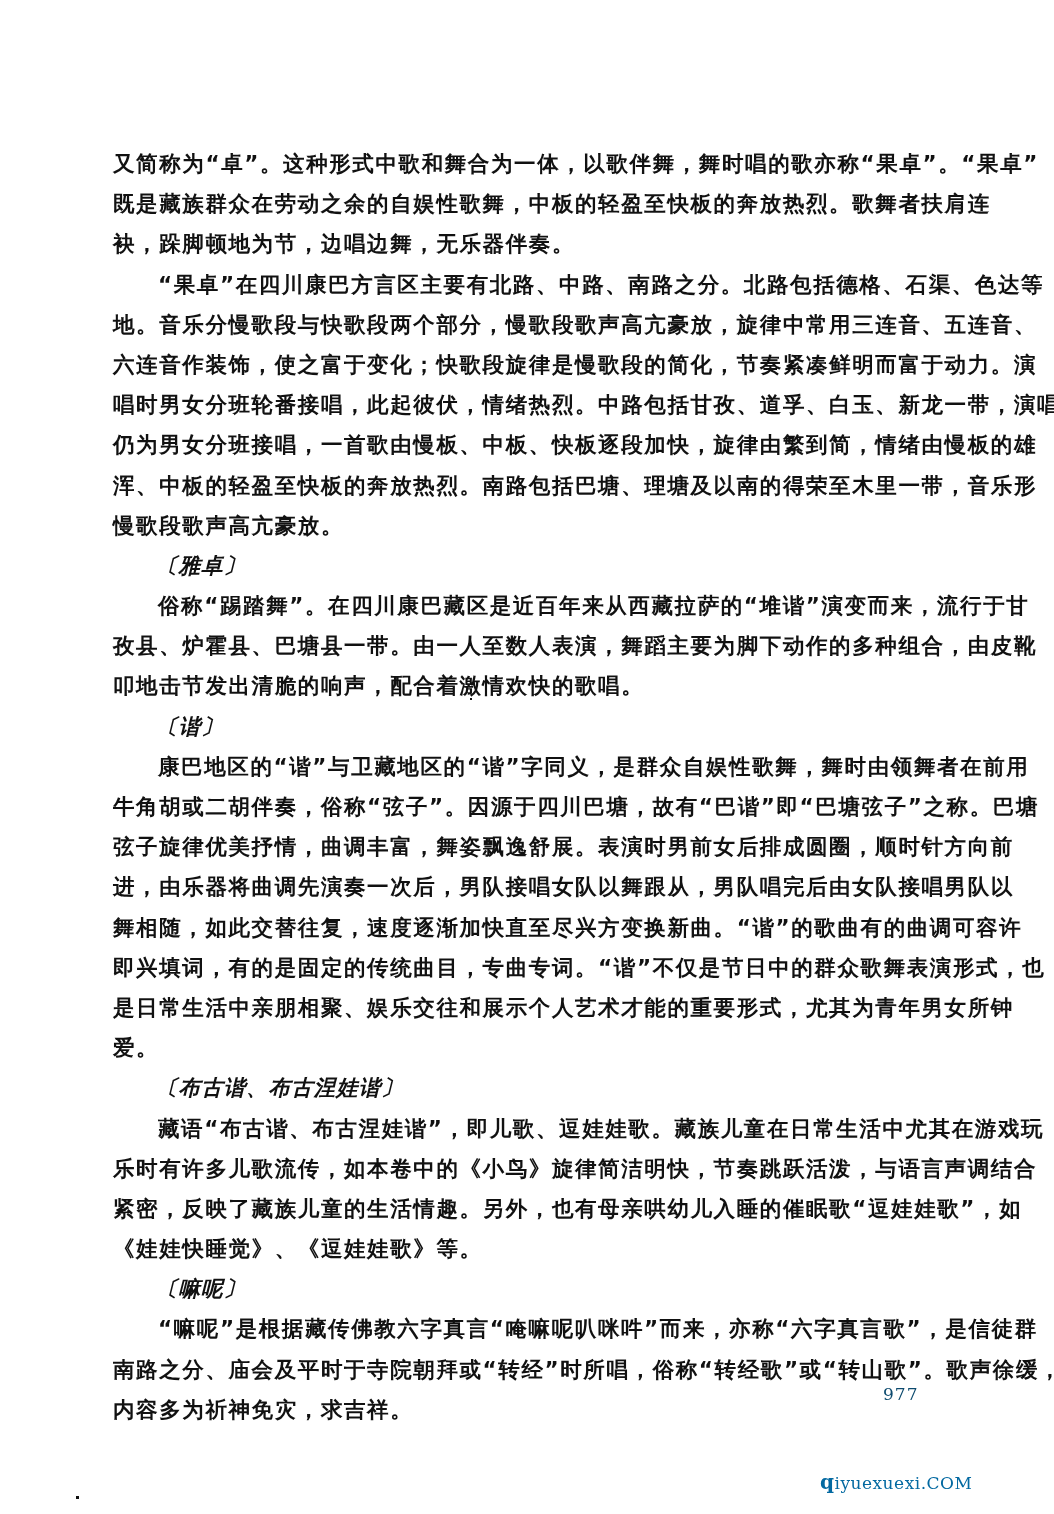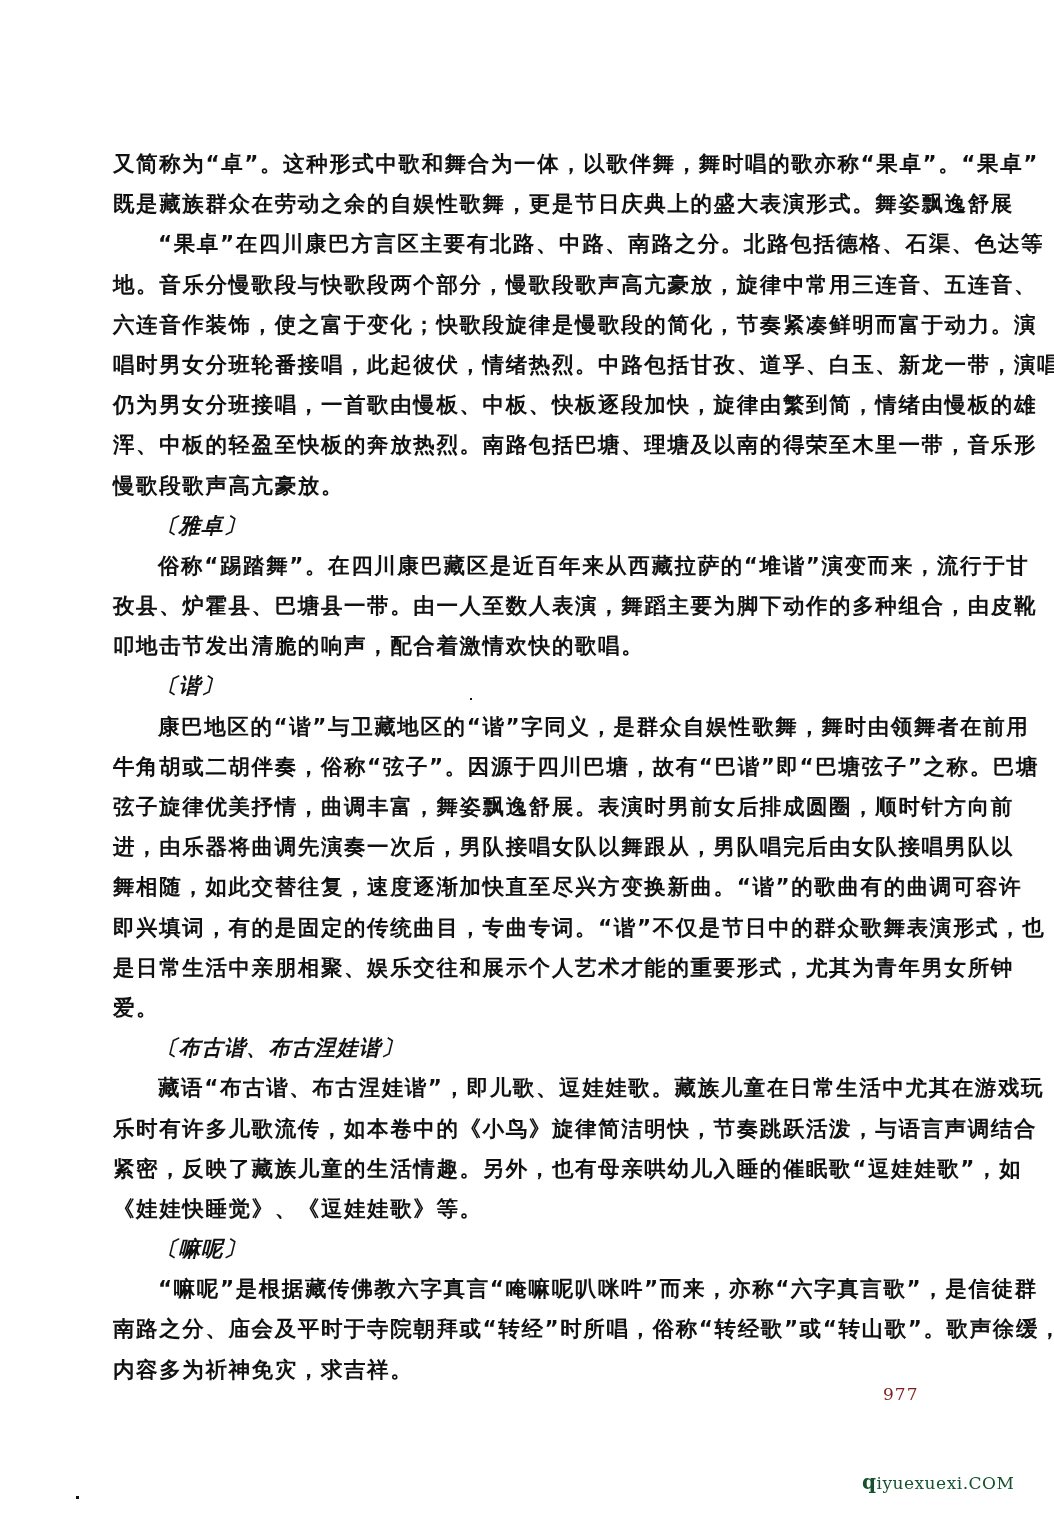--- a/index.html
+++ b/index.html
@@ -5,33 +5,34 @@
   html, body { margin: 0; padding: 0; background: #ffffff; }
   body { width: 1054px; height: 1514px; position: relative; overflow: hidden;
          font-family: "DejaVu Sans", "Liberation Sans", sans-serif; color: #111; }
   .page { position: absolute; left: 113px; top: 144px; width: 806px; }
   .line { height: 40.2px; line-height: 40px; font-size: 21.5px; white-space: nowrap;
           letter-spacing: 1.6px; font-weight: bold; overflow: visible; }
   .line.just { text-align: justify; text-align-last: justify; }
   .indent { padding-left: 45px; }
   .heading { padding-left: 43px; font-weight: bold; letter-spacing: 1px; font-style: italic; }
   .page-number { position: absolute; left: 883px; top: 1384px; font-family: "DejaVu Serif", serif;
-                 font-size: 17px; letter-spacing: 1px; color: #7f1d1d; }
-  .watermark { position: absolute; left: 862px; top: 1470px; font-family: "DejaVu Serif", serif;
-               font-size: 17px; color: #14532d; letter-spacing: 0.5px; }
+                 font-size: 17px; letter-spacing: 1px; color: #0c4a6e; }
+  .watermark { position: absolute; left: 820px; top: 1470px; font-family: "DejaVu Serif", serif;
+               font-size: 17px; color: #0369a1; letter-spacing: 0.5px; }
   .watermark .q { font-weight: bold; font-size: 20px; }
   .dot { position: absolute; width: 3px; height: 3px; background: #111; }
 </style>
 </head>
 <body>
 
 <div class="page" id="doc">
     <div>
       <div class="line just">又简称为“卓”。这种形式中歌和舞合为一体，以歌伴舞，舞时唱的歌亦称“果卓”。“果卓”</div>
-      <div class="line just">既是藏族群众在劳动之余的自娱性歌舞，更是节日庆典上的盛大表演形式。舞姿飘逸舒展</div>
+      <div class="line just">既是藏族群众在劳动之余的自娱性歌舞，中板的轻盈至快板的奔放热烈。歌舞者扶肩连</div>
+      <div class="line">袂，跺脚顿地为节，边唱边舞，无乐器伴奏。</div>
     </div>
     <div>
       <div class="line indent just">“果卓”在四川康巴方言区主要有北路、中路、南路之分。北路包括德格、石渠、色达等</div>
       <div class="line just">地。音乐分慢歌段与快歌段两个部分，慢歌段歌声高亢豪放，旋律中常用三连音、五连音、</div>
       <div class="line just">六连音作装饰，使之富于变化；快歌段旋律是慢歌段的简化，节奏紧凑鲜明而富于动力。演</div>
       <div class="line just">唱时男女分班轮番接唱，此起彼伏，情绪热烈。中路包括甘孜、道孚、白玉、新龙一带，演唱</div>
       <div class="line just">仍为男女分班接唱，一首歌由慢板、中板、快板逐段加快，旋律由繁到简，情绪由慢板的雄</div>
       <div class="line just">浑、中板的轻盈至快板的奔放热烈。南路包括巴塘、理塘及以南的得荣至木里一带，音乐形</div>
       <div class="line">慢歌段歌声高亢豪放。</div>
     </div>

